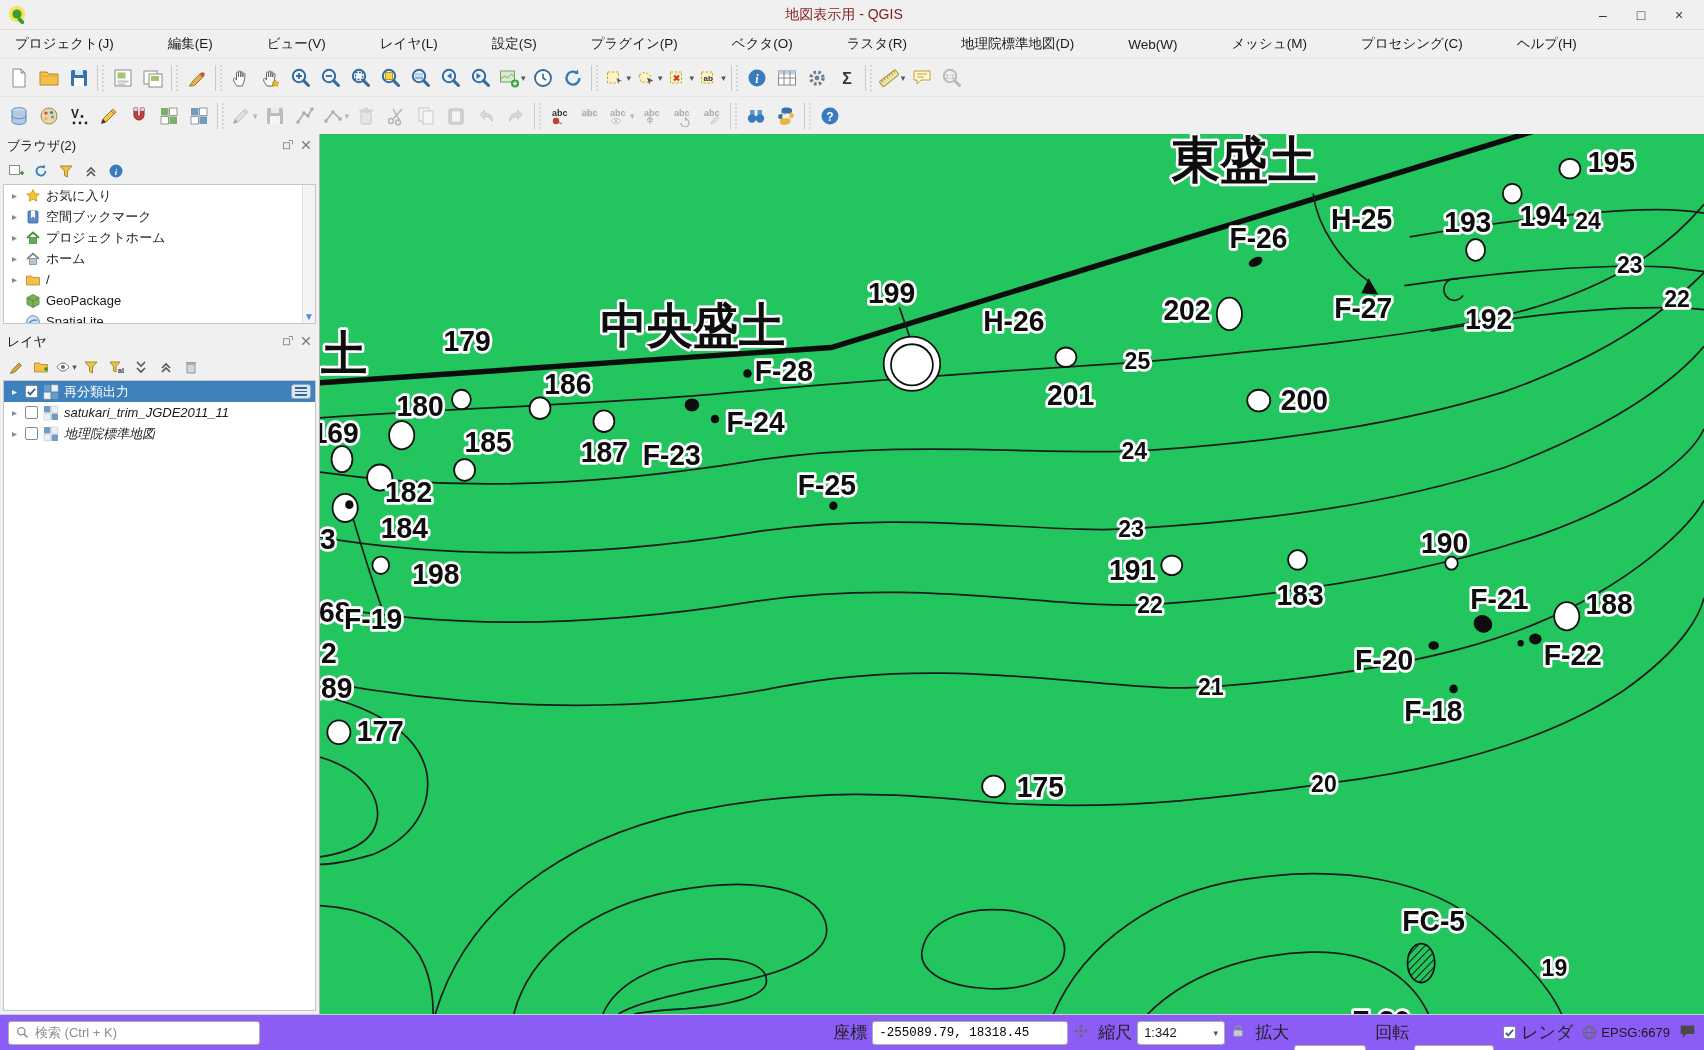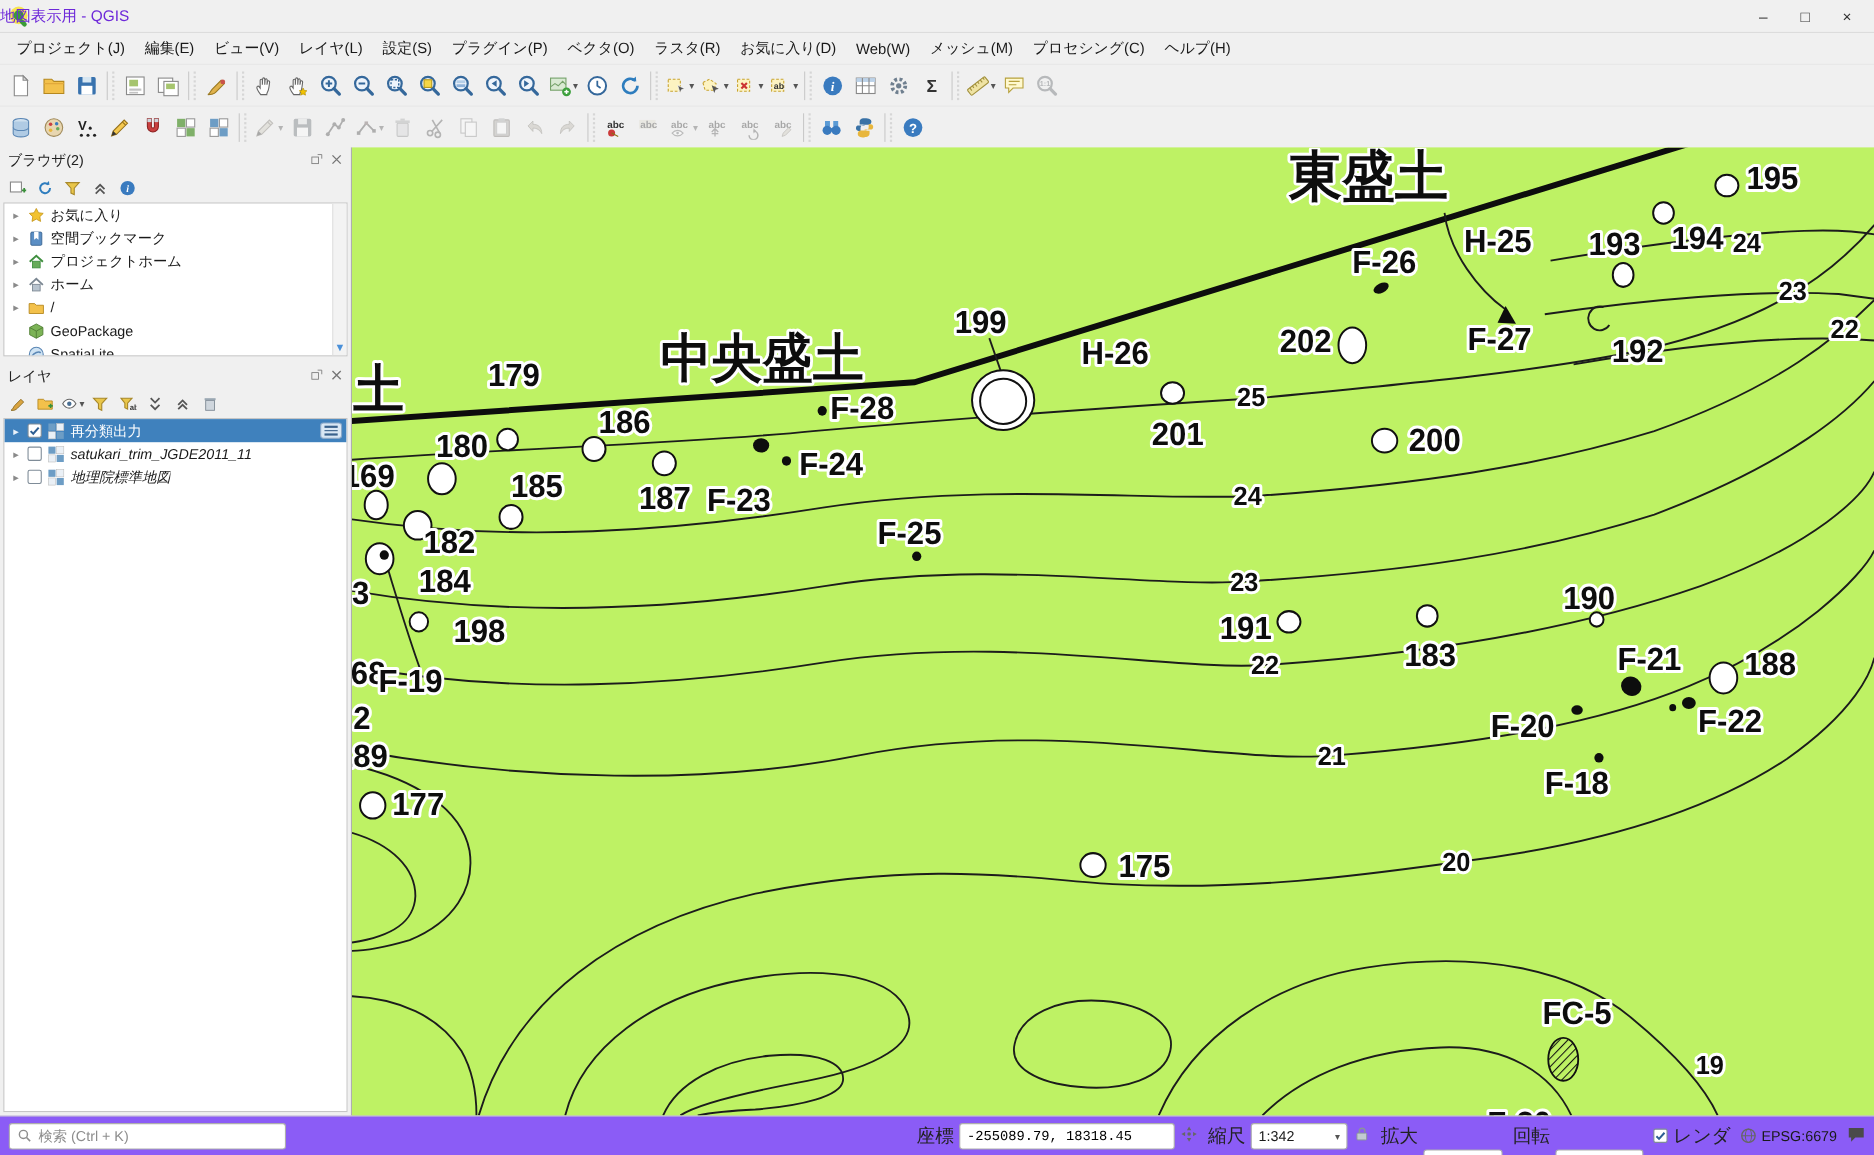--- a/index.html
+++ b/index.html
@@ -1,26 +1,26 @@
 <!DOCTYPE html>
 <html><head>
 <meta charset="utf-8">
 <style>
   * { box-sizing: border-box; margin:0; padding:0; }
   html,body { width:1704px; height:1050px; overflow:hidden; }
   body { font-family:"Liberation Sans",sans-serif; font-size:13px; background:#f0f0f0; color:#1a1a1a; }
 
   
   .titlebar { height:30px; display:flex; align-items:center; background:#f0f0f0; border-bottom:1px solid #dcdcdc; position:relative; padding:0 8px; }
-  .title-text { position:absolute; left:0; right:16px; text-align:left; font-size:14px; color:#6d28d9; pointer-events:none; }
+  .title-text { position:absolute; left:0; right:16px; text-align:center; font-size:14px; color:#7f1d1d; pointer-events:none; }
   .win-btns { margin-left:auto; display:flex; gap:4px; z-index:2; }
   .win-btn { width:34px; height:24px; display:flex; align-items:center; justify-content:center; color:#333; font-size:14px; }
 
   
-  .menubar { height:28px; display:flex; align-items:center; padding-left:6px; background:#f0f0f0; }
+  .menubar { height:28px; display:flex; align-items:center; padding-left:6px; background:#f0f0f0;gap:36px; }
   .menu-item { padding:4px 9px; border-radius:3px; white-space:nowrap; font-size:13.5px; }
 
   
   .toolbar { height:38px; display:flex; align-items:center; padding:0 4px; background:#f0f0f0; border-top:1px solid #e7e7e7; }
   .tb-btn { min-width:30px; height:30px; display:flex; align-items:center; justify-content:center; border-radius:3px; position:relative; padding:0 2px; }
   .tb-btn.dis { opacity:.38; filter:grayscale(.9); }
   .ddarrow { font-size:9px; color:#555; margin-left:1px; }
   .tb-sep { width:7px; height:26px; border-left:1px solid #c9c9c9; border-right:2px dotted #d6d6d6; margin:0 4px 0 3px; }
 
   
@@ -41,21 +41,21 @@
   .lbl-italic { font-style:italic; }
   .trunc { overflow:hidden; text-overflow:clip; }
   .cbx { width:13px; height:13px; background:#fff; border:1px solid #7f8c98; border-radius:2px; flex:none; display:flex; align-items:center; justify-content:center; }
   .badge { margin-left:auto; margin-right:4px; width:20px; height:15px; background:#d9e7f4; border:1px solid #8aa8c8; border-radius:3px; display:flex; flex-direction:column; justify-content:center; gap:2px; padding:0 3px; flex:none; }
   .badge i { display:block; height:1.5px; background:#39618c; }
   .splitter { height:6px; }
   .bscroll { position:absolute; top:0; right:0; bottom:0; width:13px; background:#f3f3f3; border-left:1px solid #e0e0e0; }
   .bscroll .sb-arrow { position:absolute; bottom:1px; left:0; right:0; text-align:center; color:#4a90d9; font-size:10px; }
 
   
-  .map { flex:1; position:relative; background:#bef264; overflow:hidden; }
+  .map { flex:1; position:relative; background:#22c55e; overflow:hidden; }
   .map svg { position:absolute; inset:0; width:100%; height:100%; }
   .c  { fill:none; stroke:#1c1c1c; stroke-width:1.6; }
   .cb { fill:none; stroke:#0d0d0d; stroke-width:5; }
   .mcircle { fill:#fff; stroke:#111; stroke-width:1.7; }
   .mdot { fill:#0d0d0d; }
   .mlabel { font-family:"Liberation Sans",sans-serif; font-weight:700; fill:#0d0d0d; paint-order:stroke; stroke:#fff; stroke-width:5px; stroke-linejoin:round; }
 
   
   .bottombar { height:36px; display:flex; align-items:center; gap:9px; padding:0 8px; background:#8b5cf6; border-top:1px solid #cfcfcf; }
   .locator { width:252px; height:24px; background:#fff; border:1px solid #adadad; border-radius:3px; display:flex; align-items:center; gap:6px; padding:0 7px; color:#8d8d8d; flex:none; }
@@ -89,21 +89,21 @@
 
 <div class="menubar" id="menubar">
     <div class="menu-item">プロジェクト(J)</div>
     <div class="menu-item">編集(E)</div>
     <div class="menu-item">ビュー(V)</div>
     <div class="menu-item">レイヤ(L)</div>
     <div class="menu-item">設定(S)</div>
     <div class="menu-item">プラグイン(P)</div>
     <div class="menu-item">ベクタ(O)</div>
     <div class="menu-item">ラスタ(R)</div>
-    <div class="menu-item">お気に入り(D)</div>
+    <div class="menu-item">地理院標準地図(D)</div>
     <div class="menu-item">Web(W)</div>
     <div class="menu-item">メッシュ(M)</div>
     <div class="menu-item">プロセシング(C)</div>
     <div class="menu-item">ヘルプ(H)</div>
   </div>
 
 <div class="toolbar" id="toolbar1">
     <div class="tb-btn">
       <svg width="22" height="22" viewBox="0 0 22 22">
         <path d="M5 2h8l4 4v14H5z" fill="#fff" stroke="#8a8a8a"></path>

